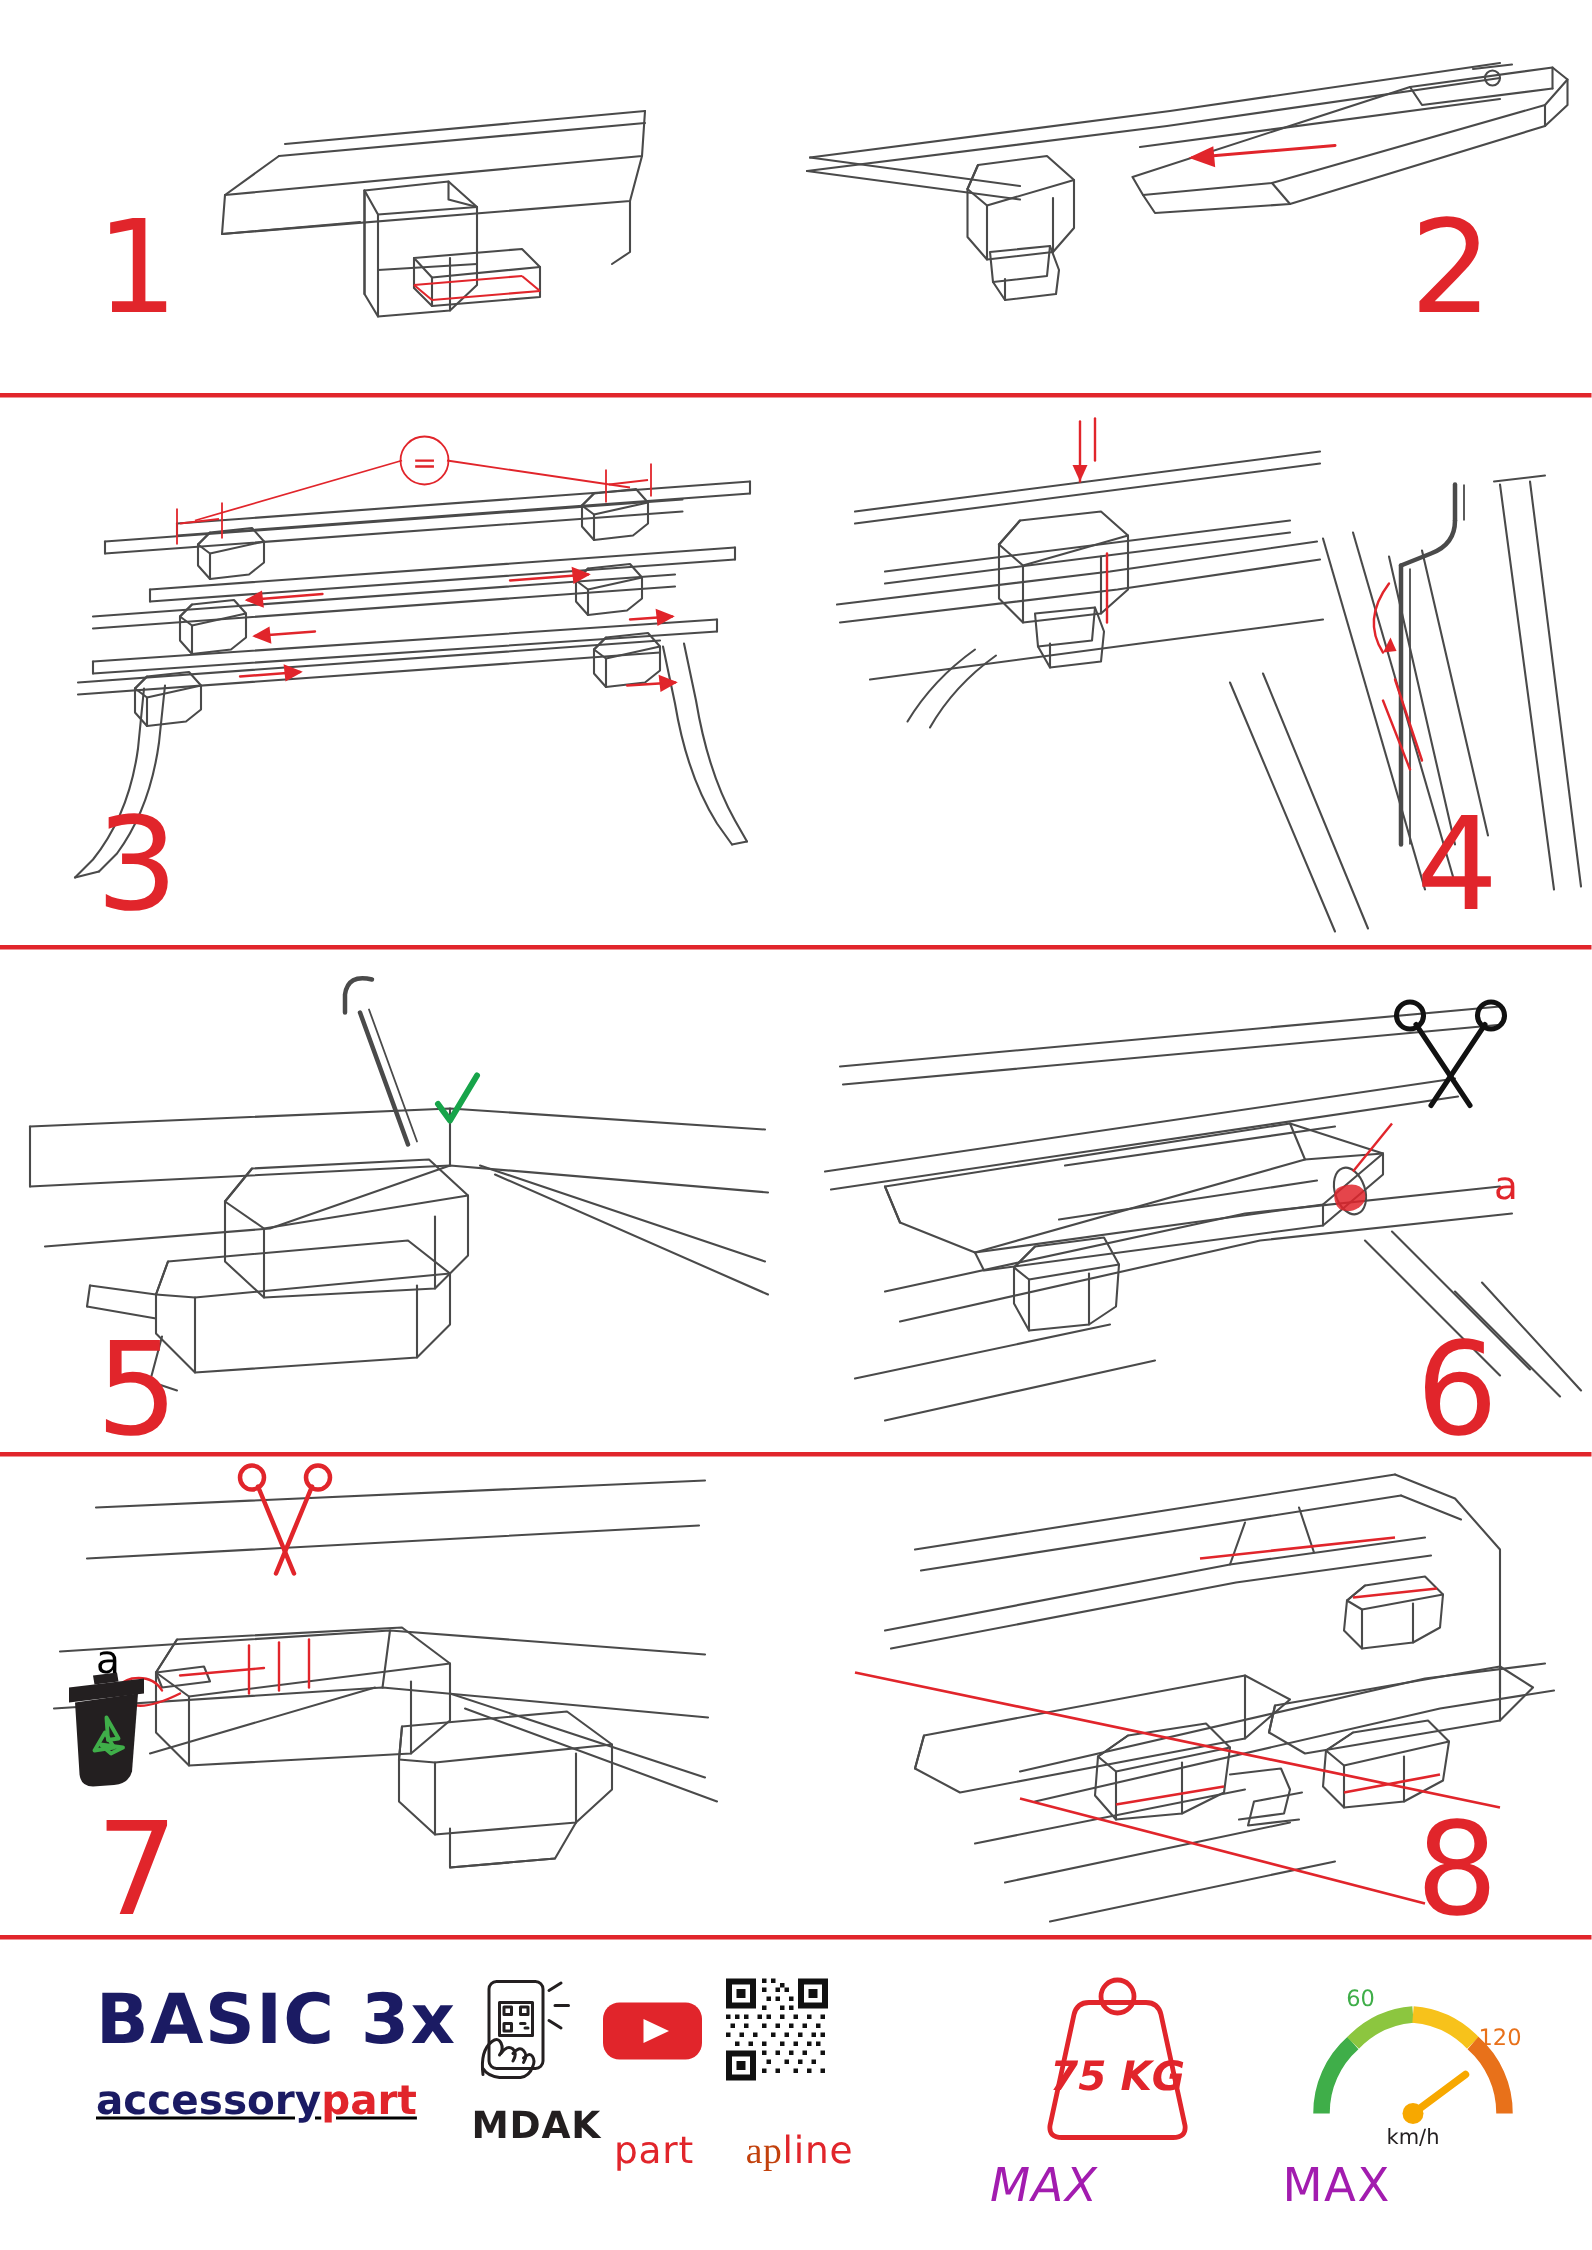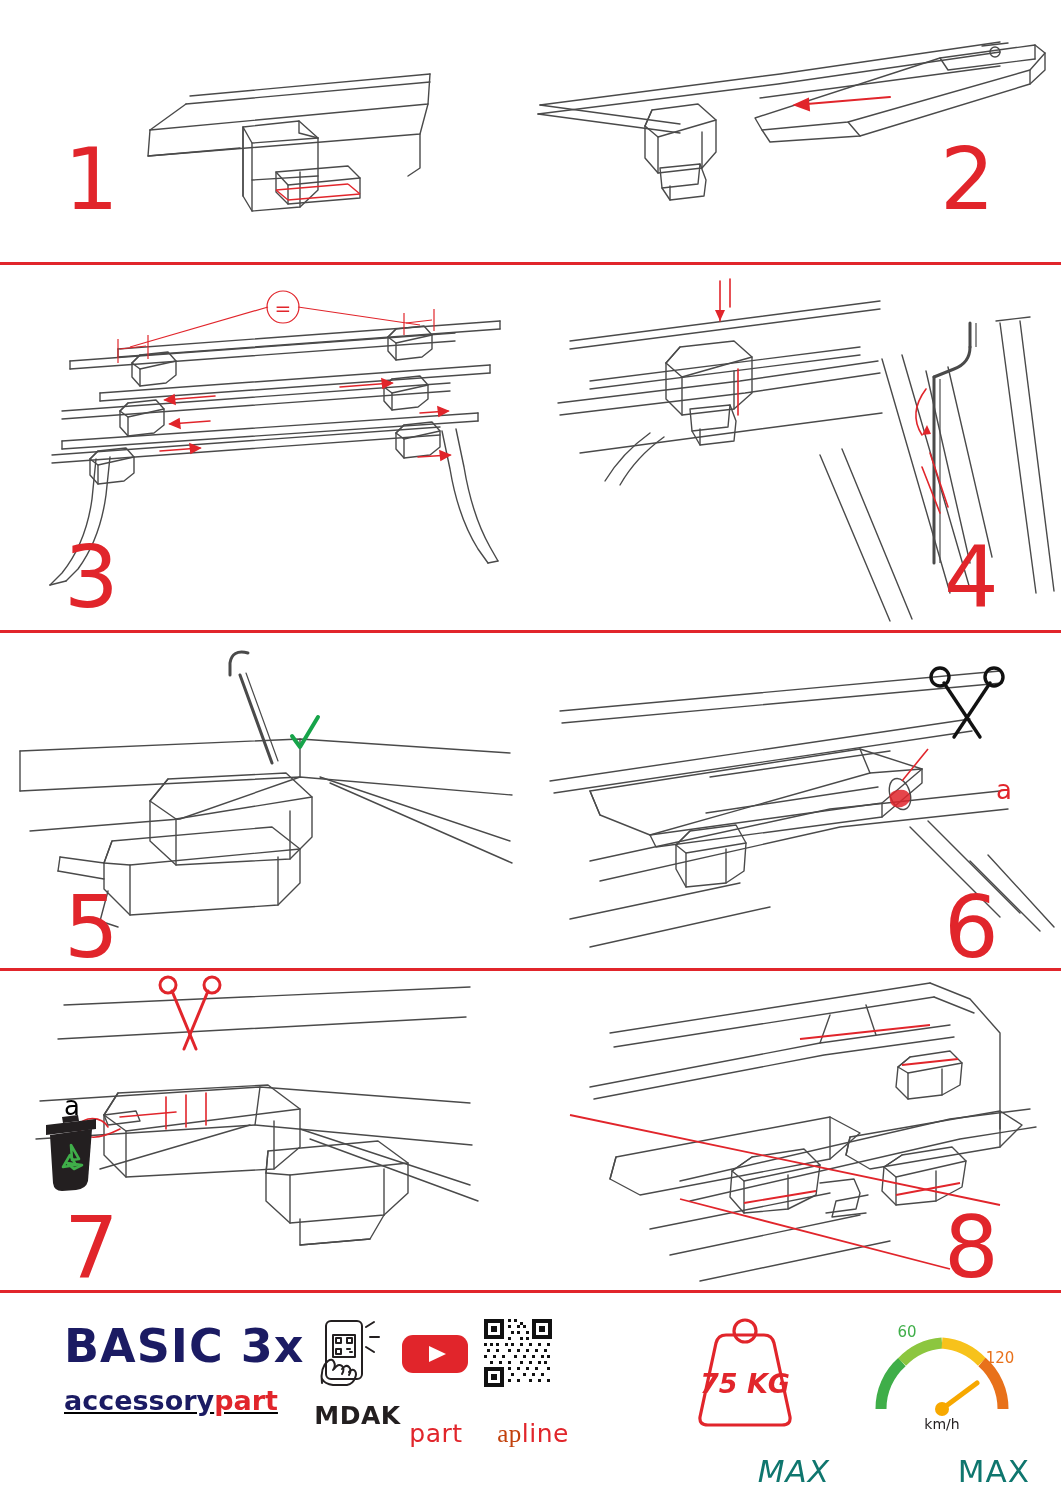--- a/index.html
+++ b/index.html
@@ -91,29 +91,29 @@
     letter-spacing: 0.5px;
   }
   .cap-mdak { color: #231f20; font-weight: 700; }
   .cap-mdak .k { color: #231f20; }
   .cap-ipqi { color: #e1252b; }
   .cap-apline .ap { color: #c2410c; font-family: Liberation Serif, serif; }
   .cap-apline .line { color: #e1252b; }
 
   .l-mdak  { left: 300px; top: 24px; width: 115px; }
 
-  .maxblock { position: absolute; text-align: right; }
+  .maxblock { position: absolute; text-align: left; }
   .m-weight { left: 660px; top: 20px; width: 170px; font-style: italic; }
   .m-speed  { left: 855px; top: 16px; width: 175px; }
   .max-cap {
     font-family: "DejaVu Sans", sans-serif;
     font-size: 31px;
     letter-spacing: 1px;
-    color: #0f766e;
-    margin-top: 16px;
+    color: #a21caf;
+    margin-top: 1px;
   }
   .kgtext {
     font-family: "DejaVu Sans", sans-serif;
     font-size: 27px;
     font-weight: 700;
     fill: #e1252b;
   }
 </style>
 </head>
 <body>

